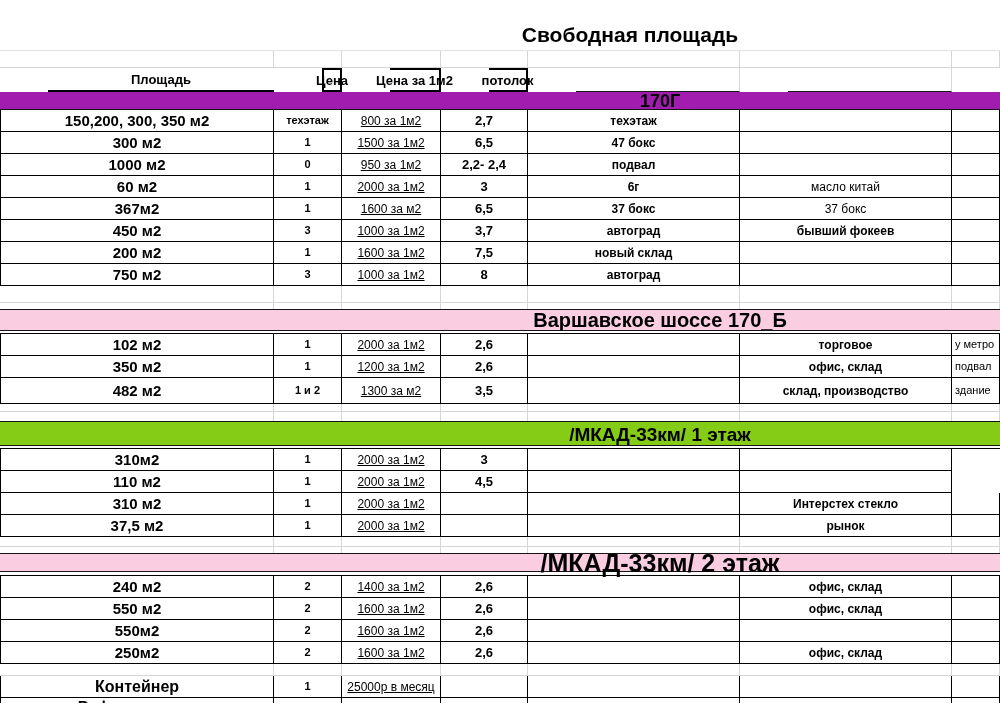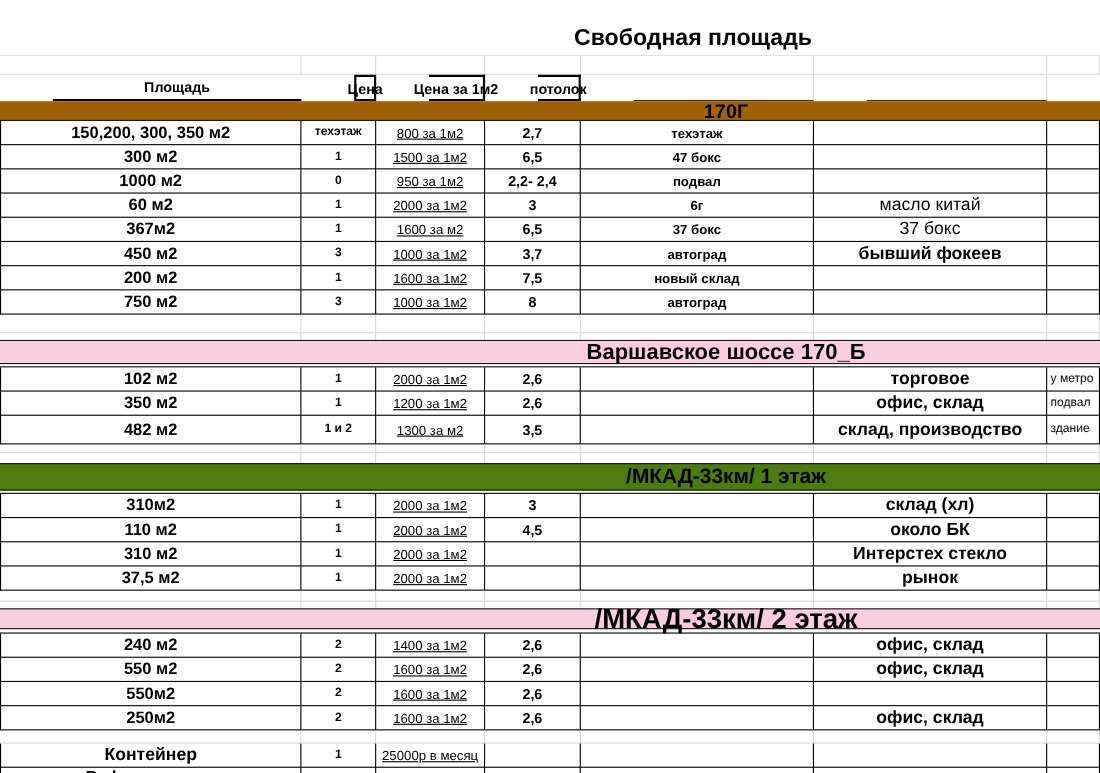--- a/index.html
+++ b/index.html
@@ -35,21 +35,21 @@
   
   .dr .cell{border-bottom:1px solid #000;border-right:1px solid #000;}
   .dr .cell:first-child{border-left:1px solid #000;}
   .dr.last .cell{border-bottom:2px solid #3a3a3a;}
   .cA{font-weight:700;font-size:15px;}
   .dr.big .cA{font-size:16px;text-align:center;}
   .cF{font-weight:700;font-size:11px;}
   .cP{font-size:12px;text-decoration:underline;}
   .cC{font-weight:700;font-size:13px;}
   .cN1{font-weight:700;font-size:12px;}
-  .cN2{font-size:16px;}
+  .cN2{font-size:12px;}
   .cN2.b{font-weight:700;}
   .cN3{font-size:11px;justify-content:flex-start;padding-left:3px;}
 </style>
 </head>
 <body>
 
 <div id="sheet">
 
   <div class="trow">
     <span class="title">Свободная площадь</span>
@@ -69,21 +69,21 @@
     <div class="cell h1">Площадь</div>
     <div class="cell h2">Цена</div>
     <div class="cell h3">Цена за 1м2</div>
     <div class="cell h4">потолок</div>
     <div class="cell h5"></div>
     <div class="cell h6"></div>
     <div class="cell h7"></div>
   </div>
 
   <div id="table-body">
-      <div class="pr" style="height: 18px; background: #a16207;">
+      <div class="pr" style="height: 18px; background: #a21caf;">
         <span style="font-size: 18px;">170Г</span>
       </div>
       <div class="grid-row dr" style="height: 22px;">
         <div class="cell cA">150,200, 300, 350 м2</div>
         <div class="cell cF">техэтаж</div>
         <div class="cell cP">800 за 1м2</div>
         <div class="cell cC">2,7</div>
         <div class="cell cN1">техэтаж</div>
         <div class="cell cN2"></div>
         <div class="cell cN3"></div>
@@ -211,40 +211,38 @@
       </div>
       <div class="grid-row er" style="height: 9px;">
         <div class="cell"></div>
         <div class="cell"></div>
         <div class="cell"></div>
         <div class="cell"></div>
         <div class="cell"></div>
         <div class="cell"></div>
         <div class="cell"></div>
       </div>
-      <div class="pr bt" style="height: 25px; background: #4d7c0f; text-align: right;">
+      <div class="pr bt" style="height: 25px; background: #84cc16; text-align: right;">
         <span style="font-size: 19px;">/МКАД-33км/ 1 этаж</span>
       </div>
       <div class="sp" style="height: 3px;"></div>
       <div class="grid-row dr" style="height: 22px;">
         <div class="cell cA">310м2</div>
         <div class="cell cF">1</div>
         <div class="cell cP">2000 за 1м2</div>
         <div class="cell cC">3</div>
         <div class="cell cN1"></div>
-        <div class="cell cN2 b">склад (хл)</div>
         <div class="cell cN3"></div>
       </div>
       <div class="grid-row dr" style="height: 22px;">
         <div class="cell cA">110 м2</div>
         <div class="cell cF">1</div>
         <div class="cell cP">2000 за 1м2</div>
         <div class="cell cC">4,5</div>
         <div class="cell cN1"></div>
-        <div class="cell cN2 b">около БК</div>
         <div class="cell cN3"></div>
       </div>
       <div class="grid-row dr" style="height: 22px;">
         <div class="cell cA">310 м2</div>
         <div class="cell cF">1</div>
         <div class="cell cP">2000 за 1м2</div>
         <div class="cell cC"></div>
         <div class="cell cN1"></div>
         <div class="cell cN2 b">Интерстех стекло</div>
         <div class="cell cN3"></div>

